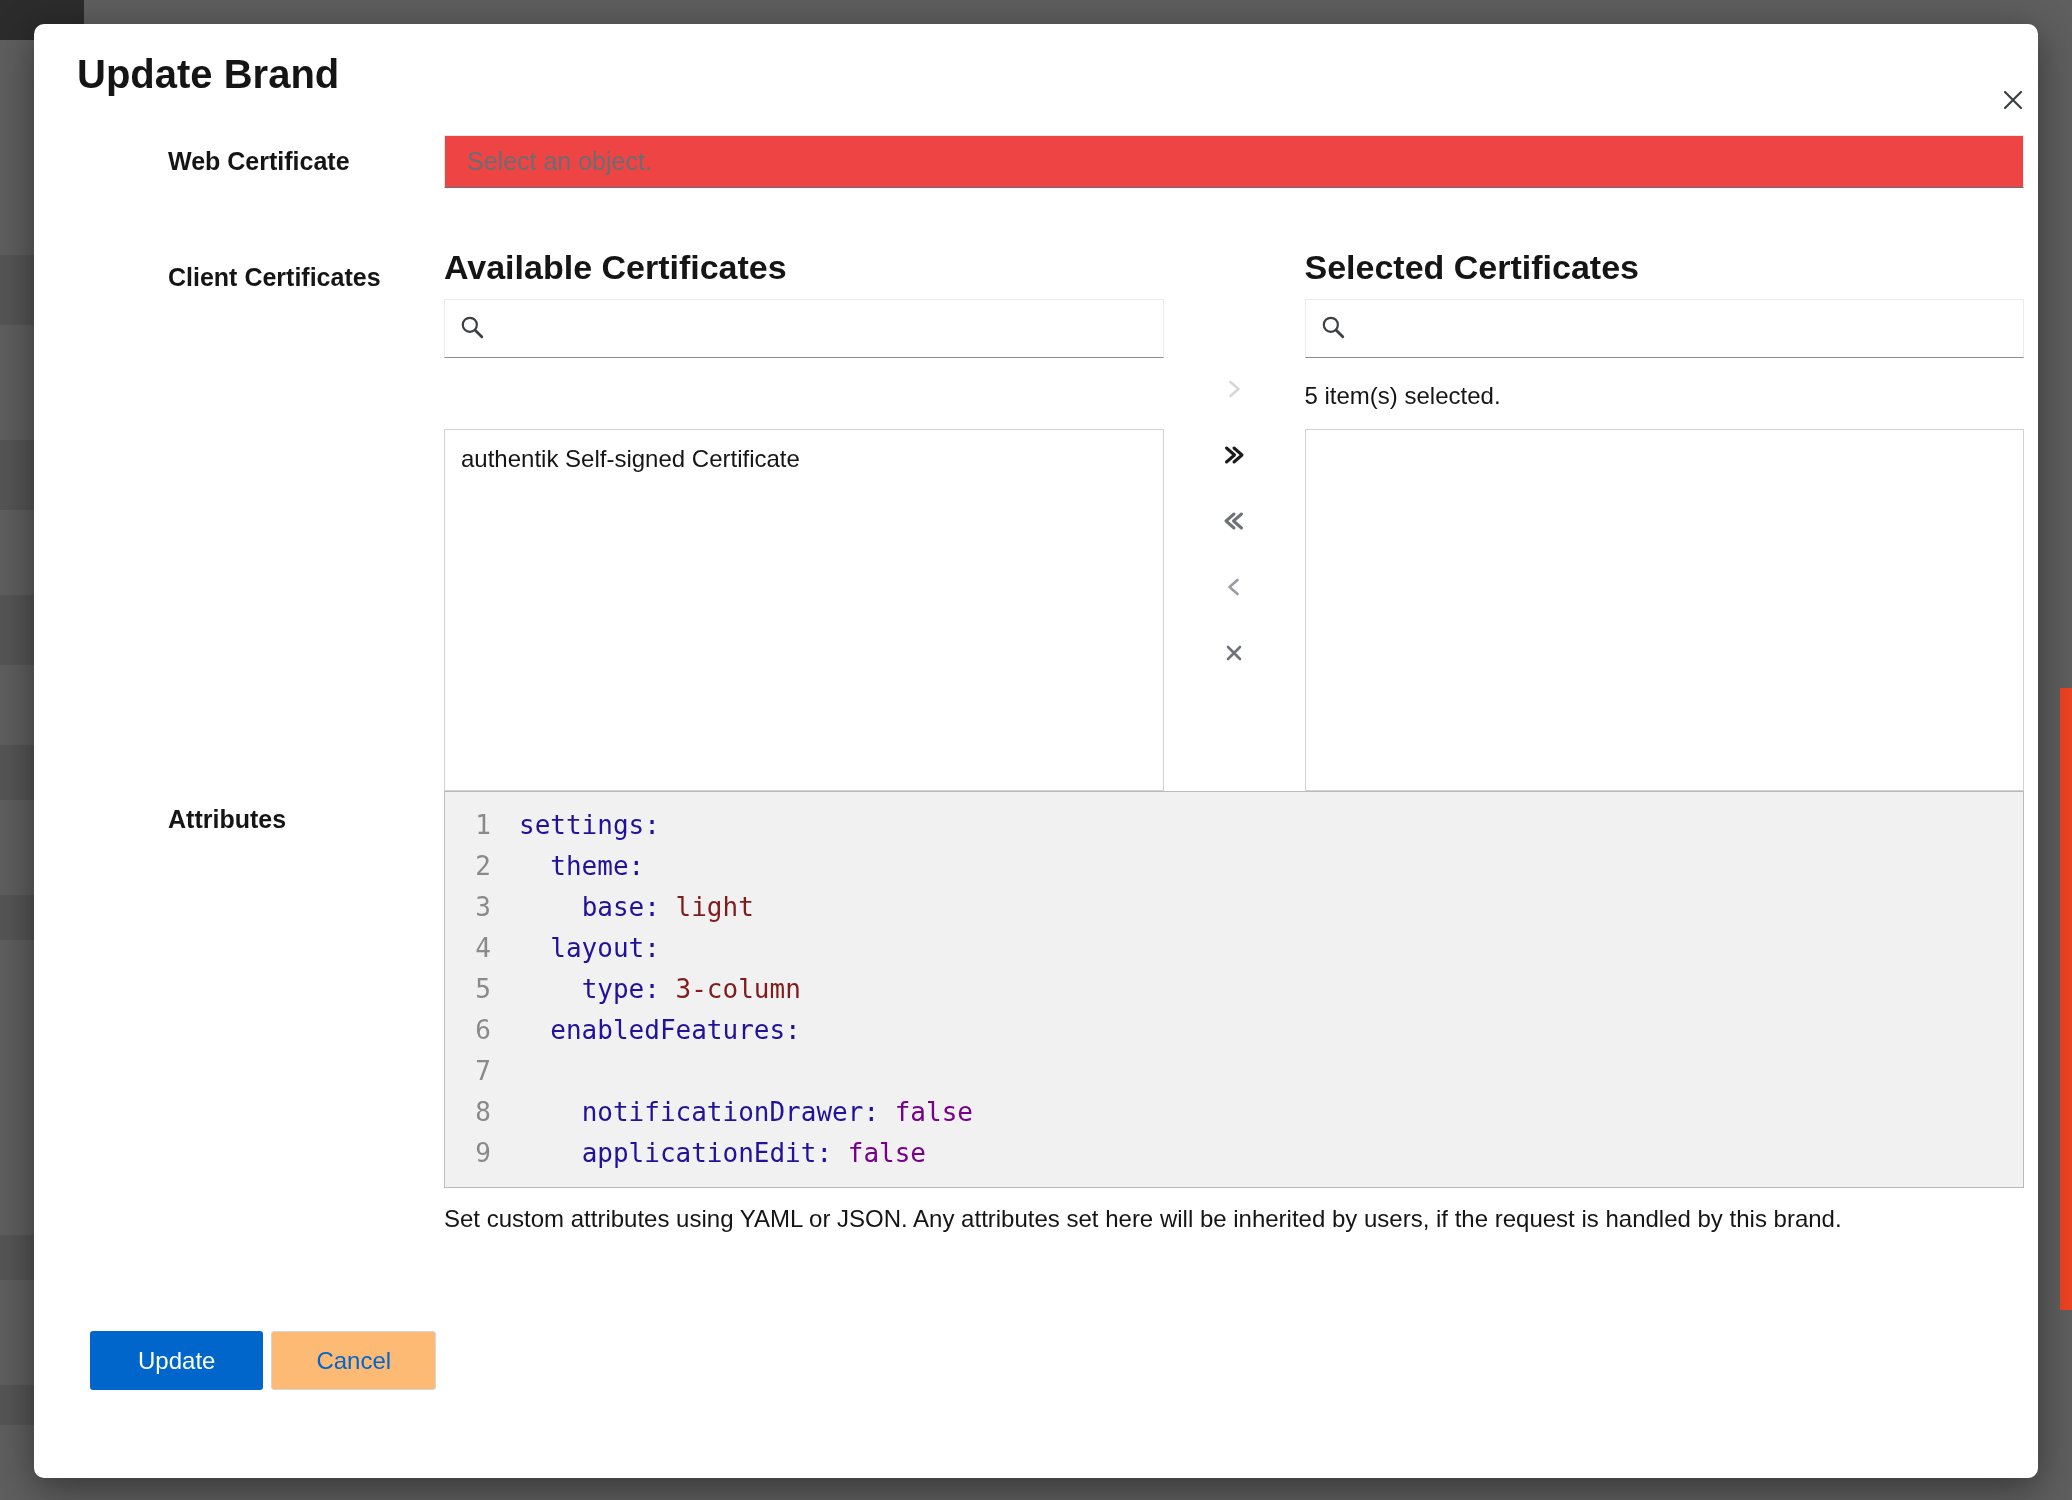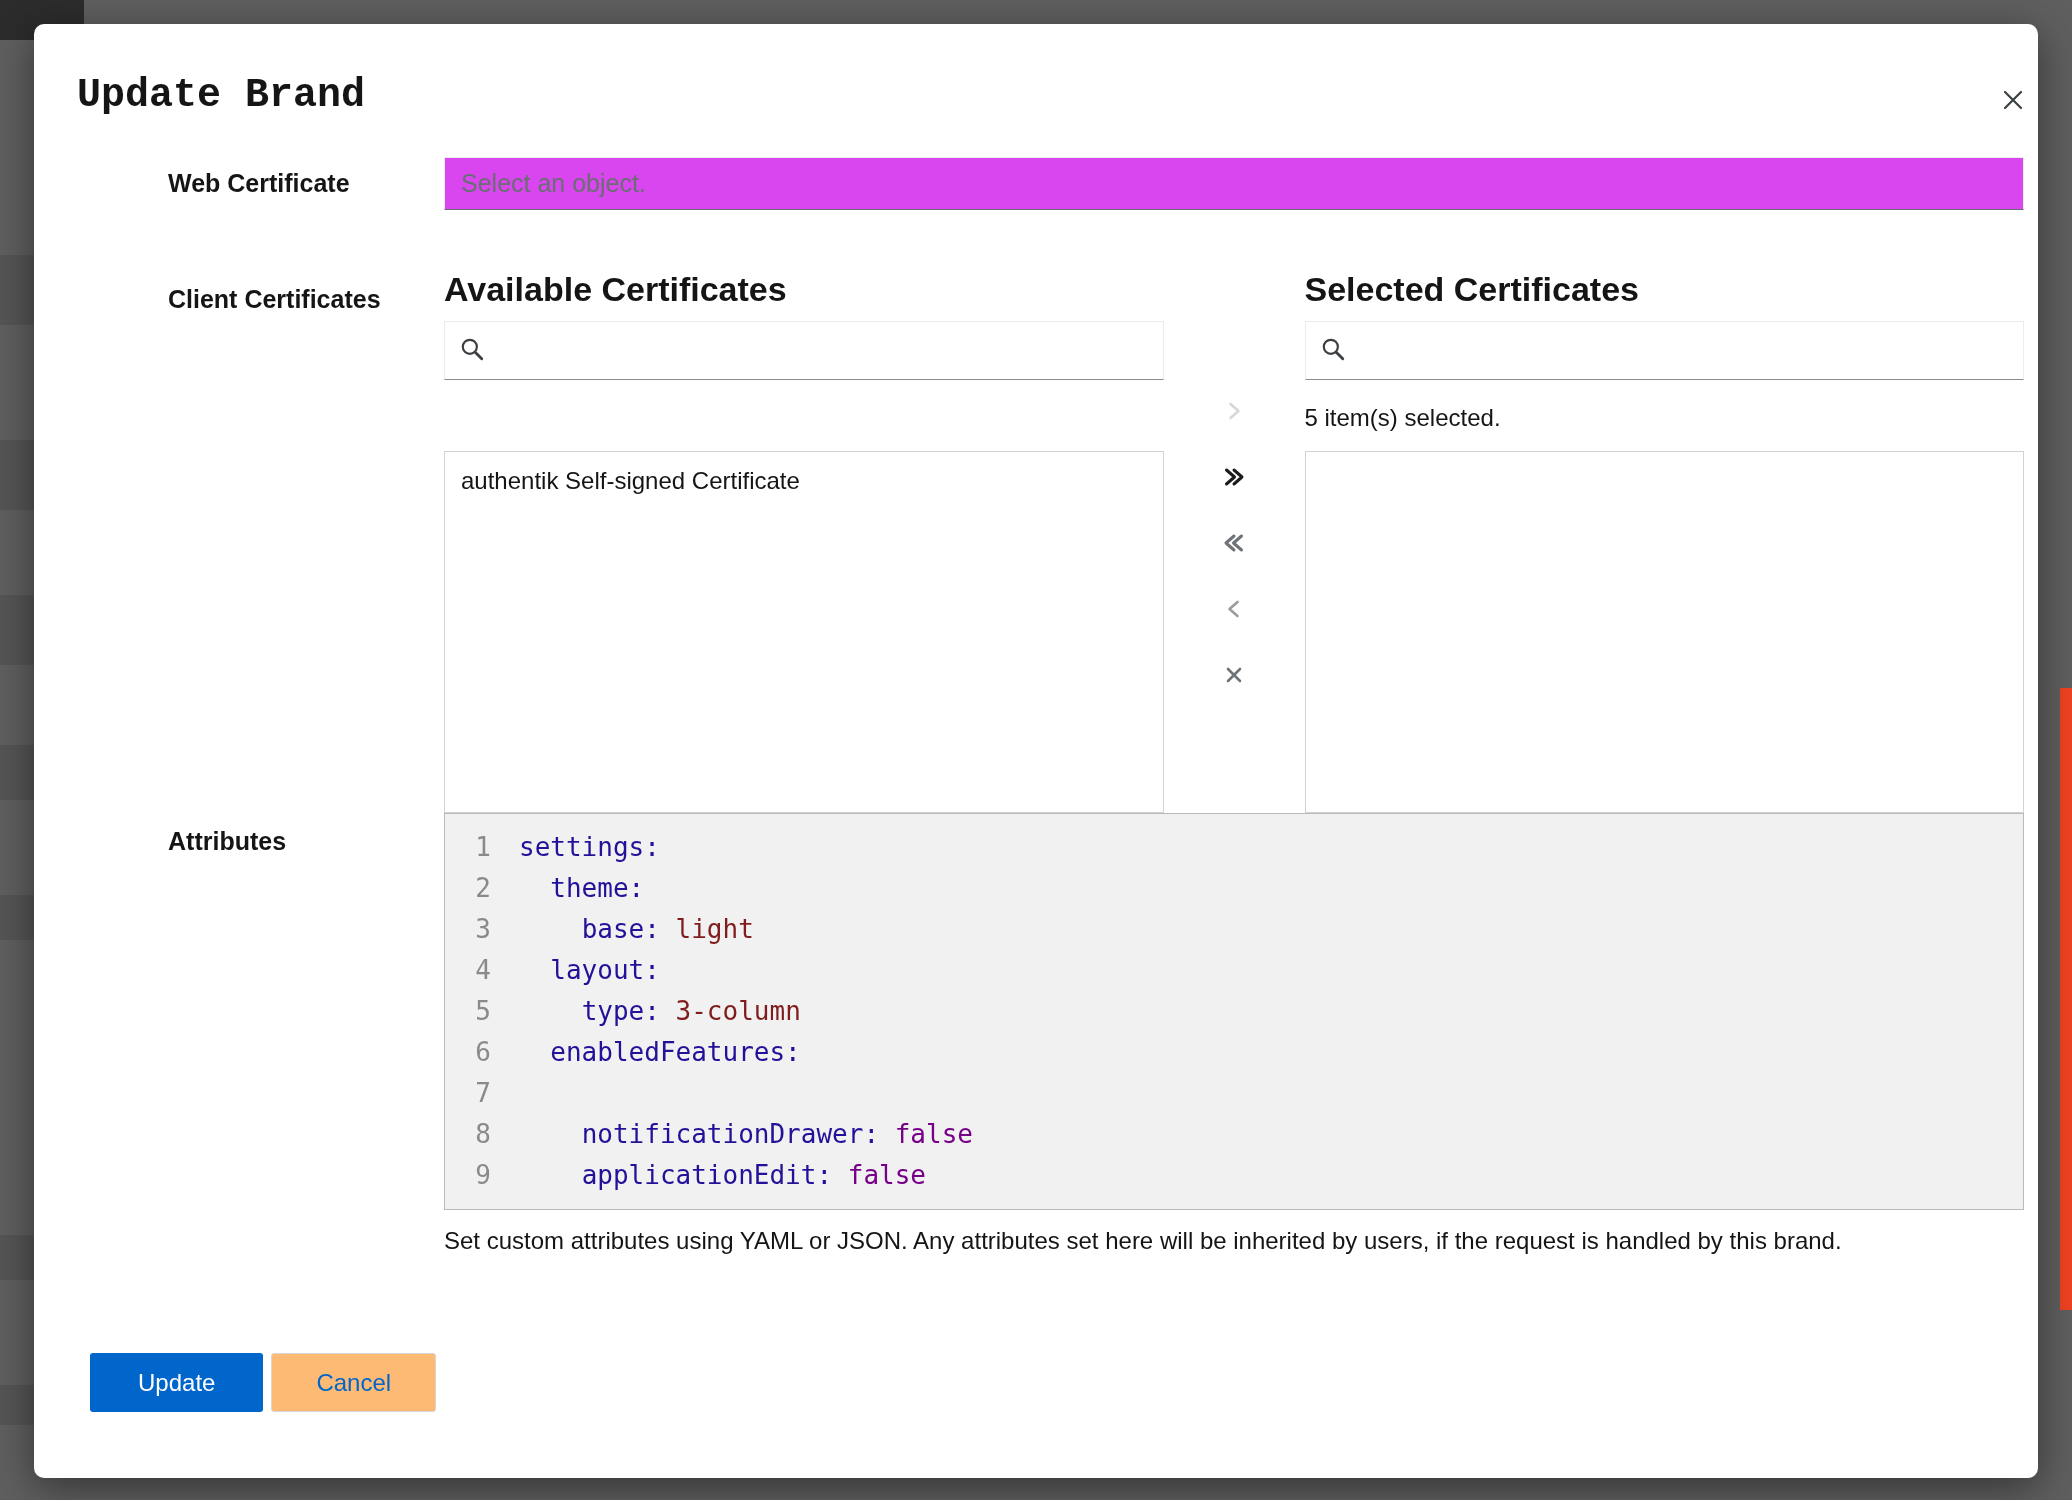--- a/index.html
+++ b/index.html
@@ -7,38 +7,38 @@
         font-family:"Liberation Sans",sans-serif;color:#151515;}
 
   
   .bd-corner{position:absolute;left:0;top:0;width:84px;height:40px;background:#2c2c2c;}
   .bd-band{position:absolute;left:0;width:34px;background:rgba(0,0,0,.10);}
   .accent-strip{position:absolute;right:0;top:688px;width:12px;height:622px;background:#ee4322;}
 
   
   .modal{position:absolute;left:34px;top:24px;width:2004px;height:1454px;background:#ffffff;
          border-radius:10px;box-shadow:0 10px 40px rgba(0,0,0,.45);overflow:hidden;}
-  .modal-header{position:relative;padding:46px 48px 0 43px;font-family:Liberation Mono, monospace;}
+  .modal-header{position:relative;padding:24px 48px 0 43px;}
   .modal-title{margin:0;font-size:40px;line-height:52px;font-weight:700;color:#151515;}
   .close-btn{position:absolute;top:62px;right:10px;width:30px;height:30px;background:none;border:none;
              padding:0;cursor:pointer;color:#3c3f42;display:flex;align-items:center;justify-content:center;}
 
   
   .row{display:grid;grid-template-columns:276px 1fr;padding:0 14px 0 134px;}
   .row > label{font-size:25px;font-weight:700;color:#151515;}
   .row-webcert{margin-top:35px;}
   .row-webcert > label{align-self:center;}
   .row-dual{margin-top:63px;}
   .row-dual > label{padding-top:12px;}
   .row-attrs{}
   .row-attrs > label{padding-top:14px;}
 
   
-  .field-select{height:51px;border:1px solid #ececec;border-bottom:1px solid #6a6e73;background:#d946ef;
-                display:flex;align-items:center;padding:0 2px;justify-content:flex-end;}
+  .field-select{height:51px;border:1px solid #ececec;border-bottom:1px solid #6a6e73;background:#ef4444;
+                display:flex;align-items:center;padding:0 8px;justify-content:flex-end;}
   .field-select input{border:none;outline:none;flex:1;font-size:25px;color:#151515;background:transparent;
                       padding:0 14px;font-family:inherit;}
   .field-select input::placeholder{color:#6a6e73;opacity:1;}
 
   
   .dual{display:grid;grid-template-columns:1fr 141px 1fr;}
   .pane h2{margin:0 0 16px 0;font-size:34px;line-height:32px;font-weight:700;color:#151515;}
   .search{height:59px;box-sizing:border-box;border:1px solid #ececec;border-bottom:1px solid #8a8d90;
           background:#fff;display:flex;align-items:center;padding:0 14px;gap:12px;color:#3c3f42;}
   .search input{border:none;outline:none;flex:1;font-size:25px;color:#151515;background:transparent;font-family:inherit;}

